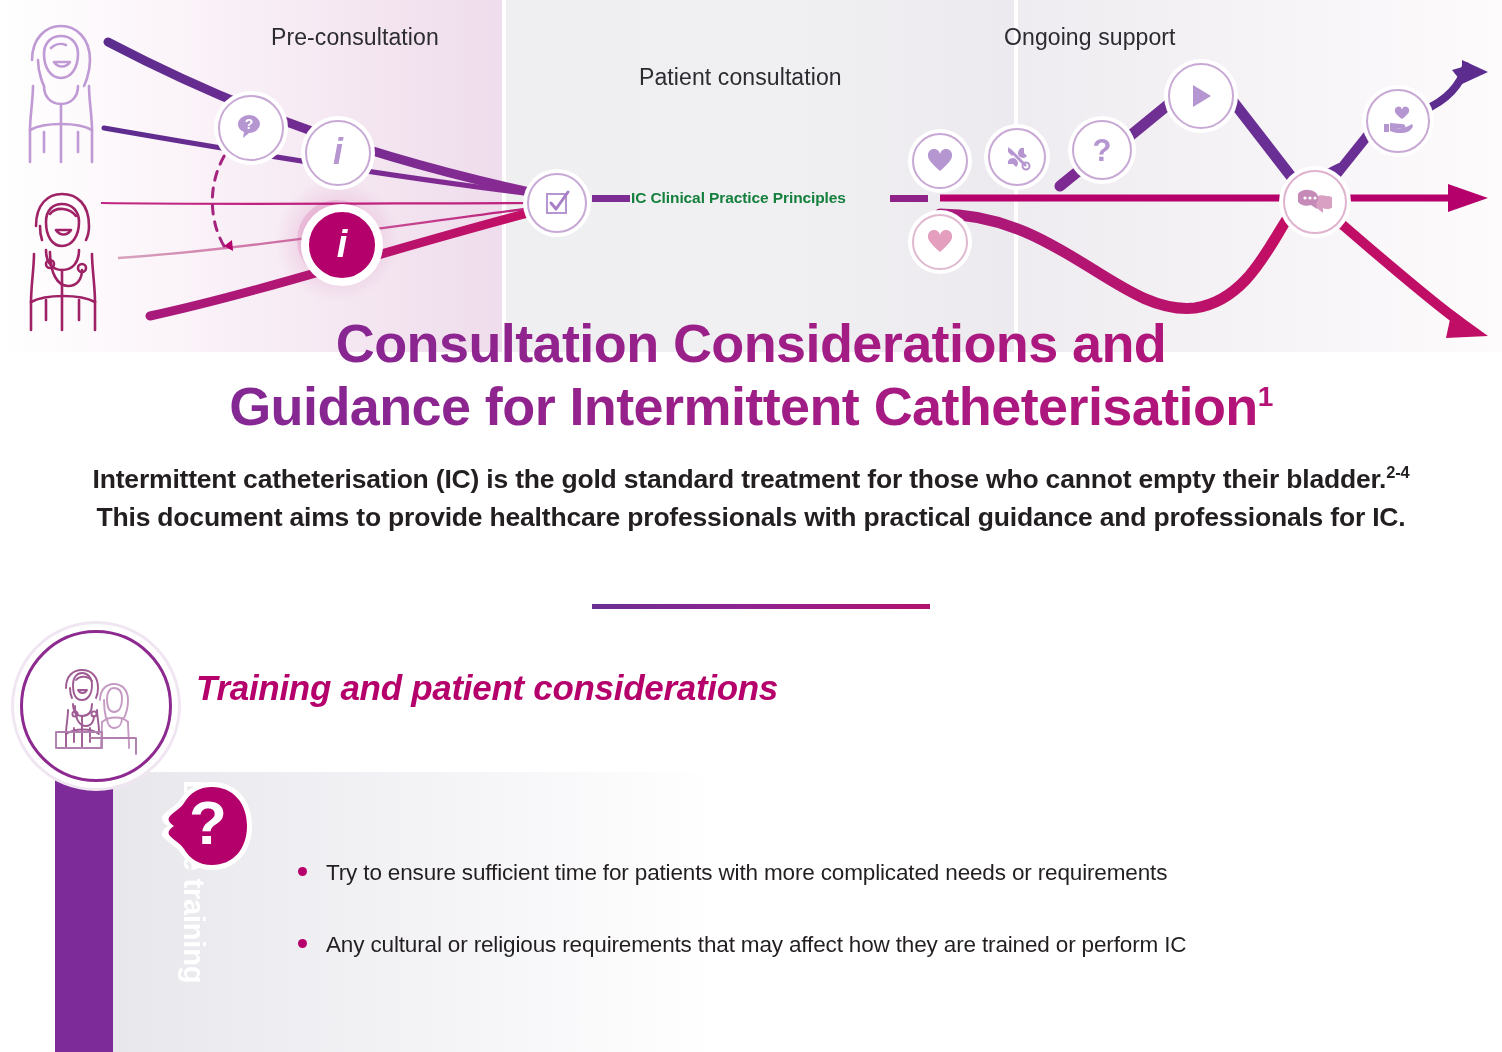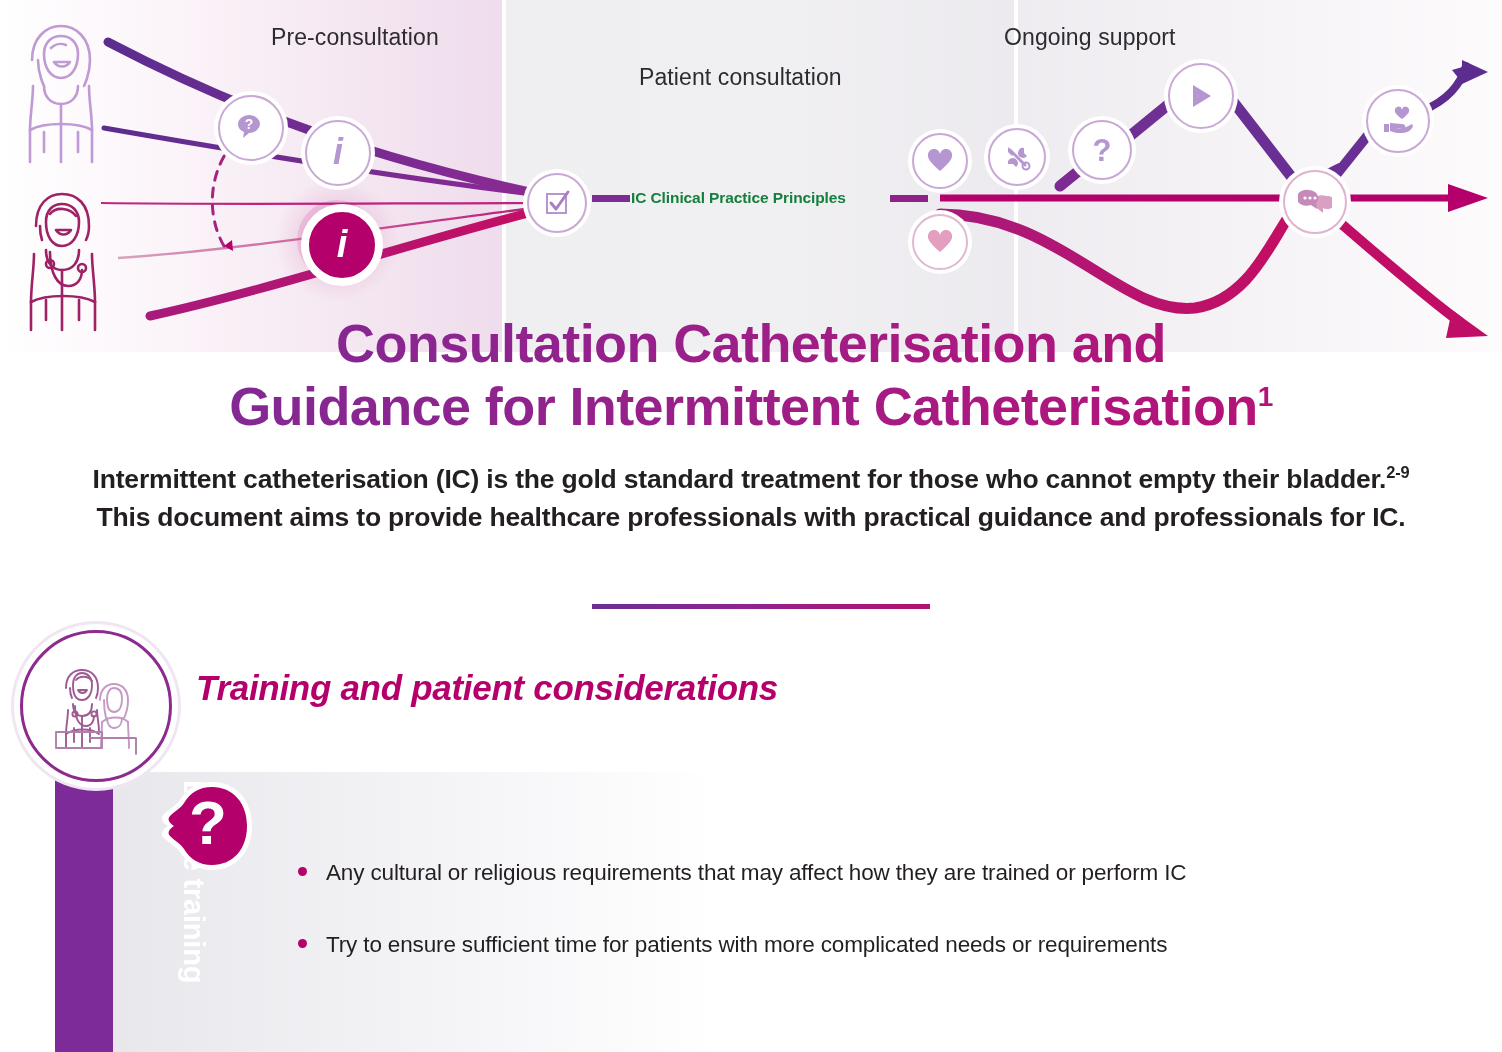--- a/index.html
+++ b/index.html
@@ -316,26 +316,26 @@
         <path d="M21,13 C16,9 14,7 14,5.2 A3.4,3.4 0 0,1 21,3.4 A3.4,3.4 0 0,1 28,5.2 C28,7 26,9 21,13 z" fill="#b596d1"></path>
         <path d="M3,18 l5,0 l0,8 l-5,0 z" fill="#b596d1"></path>
         <path d="M9,17 C13,17 17,18 21,18 C25,18 26,22 21,22 L15,22 C22,23 26,21 31,18 C33,20 31,24 26,26 C21,28 13,27 9,25 z" fill="#b596d1"></path>
       </svg>
     </div>
 
     <div class="ic-principles">IC Clinical Practice Principles</div>
   </div>
 
   <div class="title">
-    <span>Consultation Catheterisation and</span><br>
+    <span>Consultation Considerations and</span><br>
     <span>Guidance for Intermittent Catheterisation</span><sup>1</sup>
   </div>
 
   <div class="subtitle">
-    <span>Intermittent catheterisation (IC) is the gold standard treatment for those who cannot empty their bladder.</span><sup>2-9</sup><span> This document aims to provide healthcare professionals with practical guidance and professionals for IC.</span>
+    <span>Intermittent catheterisation (IC) is the gold standard treatment for those who cannot empty their bladder.</span><sup>2-4</sup><span> This document aims to provide healthcare professionals with practical guidance and professionals for IC.</span>
   </div>
 
   <div class="divider"></div>
 
   <div class="section-badge">
     <svg width="104" height="104" viewBox="0 0 104 104">
       <g stroke="#9e5b93" stroke-width="1.9" fill="none" stroke-linecap="round" stroke-linejoin="round">
         <path d="M22,34 C22,22 29,16 38,16 C47,16 54,22 54,34 C54,40 52,44 52,44"></path>
         <path d="M26,34 C26,40 28,44 28,44"></path>
         <path d="M29,31 C29,23 33,19 38,19 C43,19 48,23 48,31 C48,40 44,46 38,46 C32,46 29,40 29,31"></path>
@@ -387,21 +387,21 @@
                C30,15 39,9 52,9 z" fill="#b3006b"></path>
     </svg>
     <span class="qmark">?</span>
   </div>
 
   <div class="considerations-label">Considerations</div>
 
   <div class="bullets">
     <div class="bullet">
       <span class="dot"></span>
-      <span>Any cultural or religious requirements that may affect how they are trained or perform IC</span>
+      <span>Try to ensure sufficient time for patients with more complicated needs or requirements</span>
     </div>
     <div class="bullet">
       <span class="dot"></span>
-      <span>Try to ensure sufficient time for patients with more complicated needs or requirements</span>
+      <span>Any cultural or religious requirements that may affect how they are trained or perform IC</span>
     </div>
   </div>
 
 </div>
 
 </body></html>

